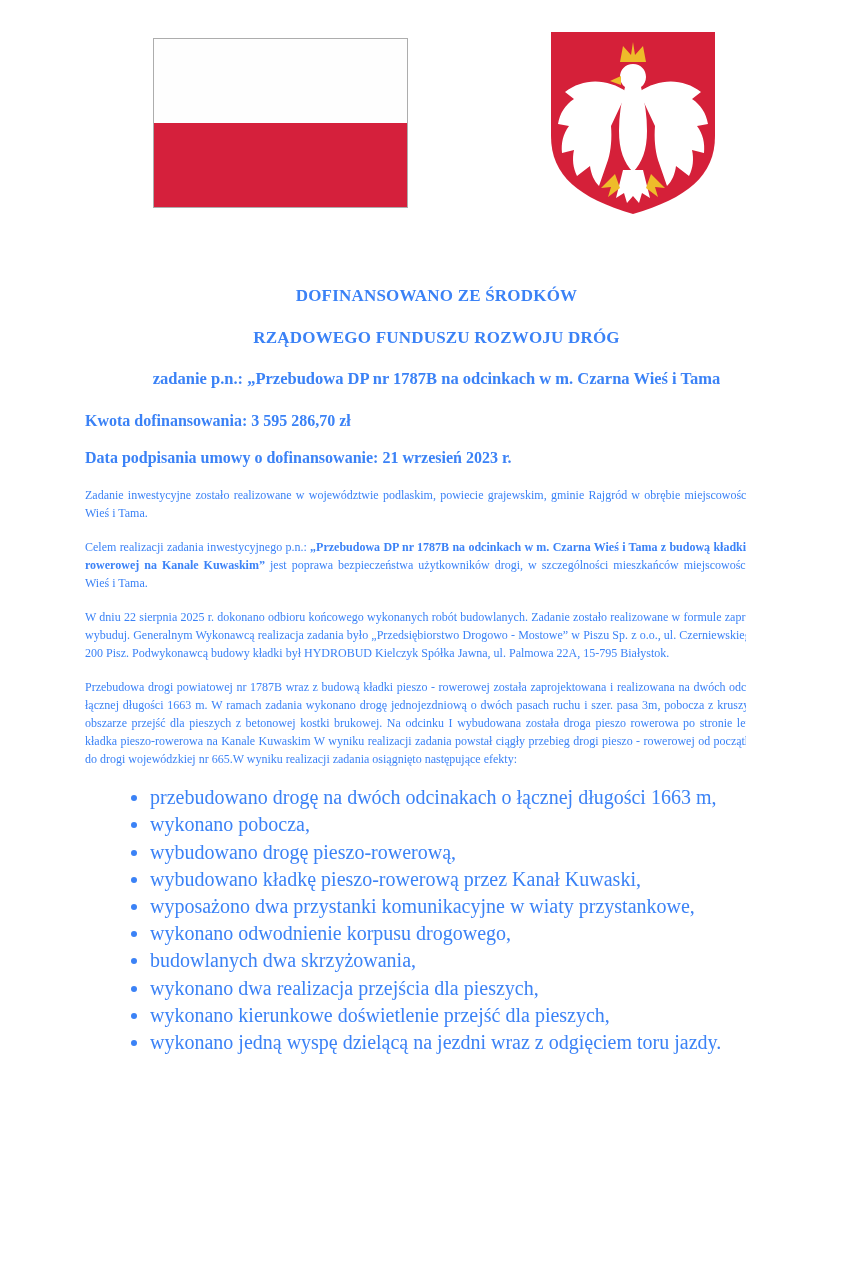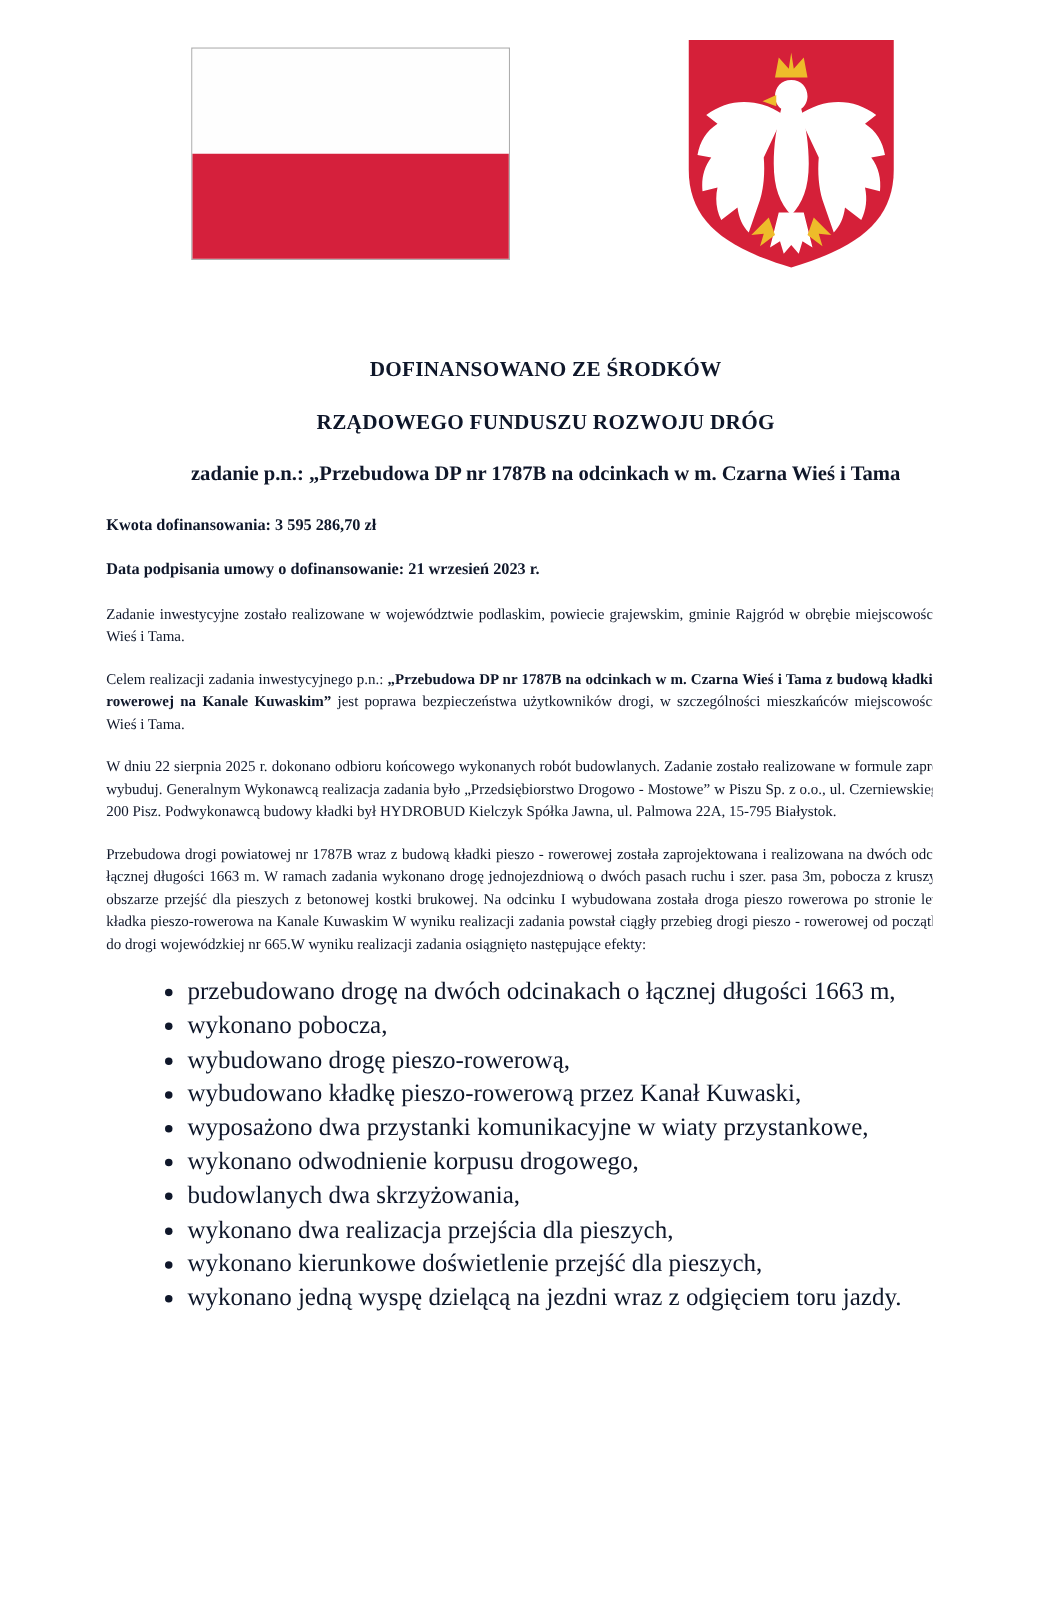--- a/index.html
+++ b/index.html
@@ -4,21 +4,21 @@
 <style>
   * { margin: 0; padding: 0; box-sizing: border-box; }
   html, body { background: #ffffff; }
   .page {
     position: relative;
     width: 746px;
     height: 1280px;
     background: #ffffff;
     overflow: hidden;
     font-family: "Liberation Serif", "DejaVu Serif", serif;
-    color: #0f172a;
+    color: #3b82f6;
   }
   .header-graphics {
     position: relative;
     height: 216px;
   }
   .flag {
     position: absolute;
     left: 153px;
     top: 38px;
     width: 255px;
@@ -48,21 +48,21 @@
   .h2 { margin-bottom: 20px; }
   .task-title {
     font-size: 16.5px;
     line-height: 1.35;
     margin-bottom: 22px;
     letter-spacing: 0;
     text-align: center;
   }
   .fact {
     font-weight: bold;
-    font-size: 13px;
+    font-size: 16px;
     margin-bottom: 19px;
   }
   .fact:last-of-type { margin-bottom: 15px; }
   .para {
     font-size: 12px;
     line-height: 1.5;
     text-align: justify;
     margin-bottom: 16px;
   }
   .para b { font-weight: bold; }

